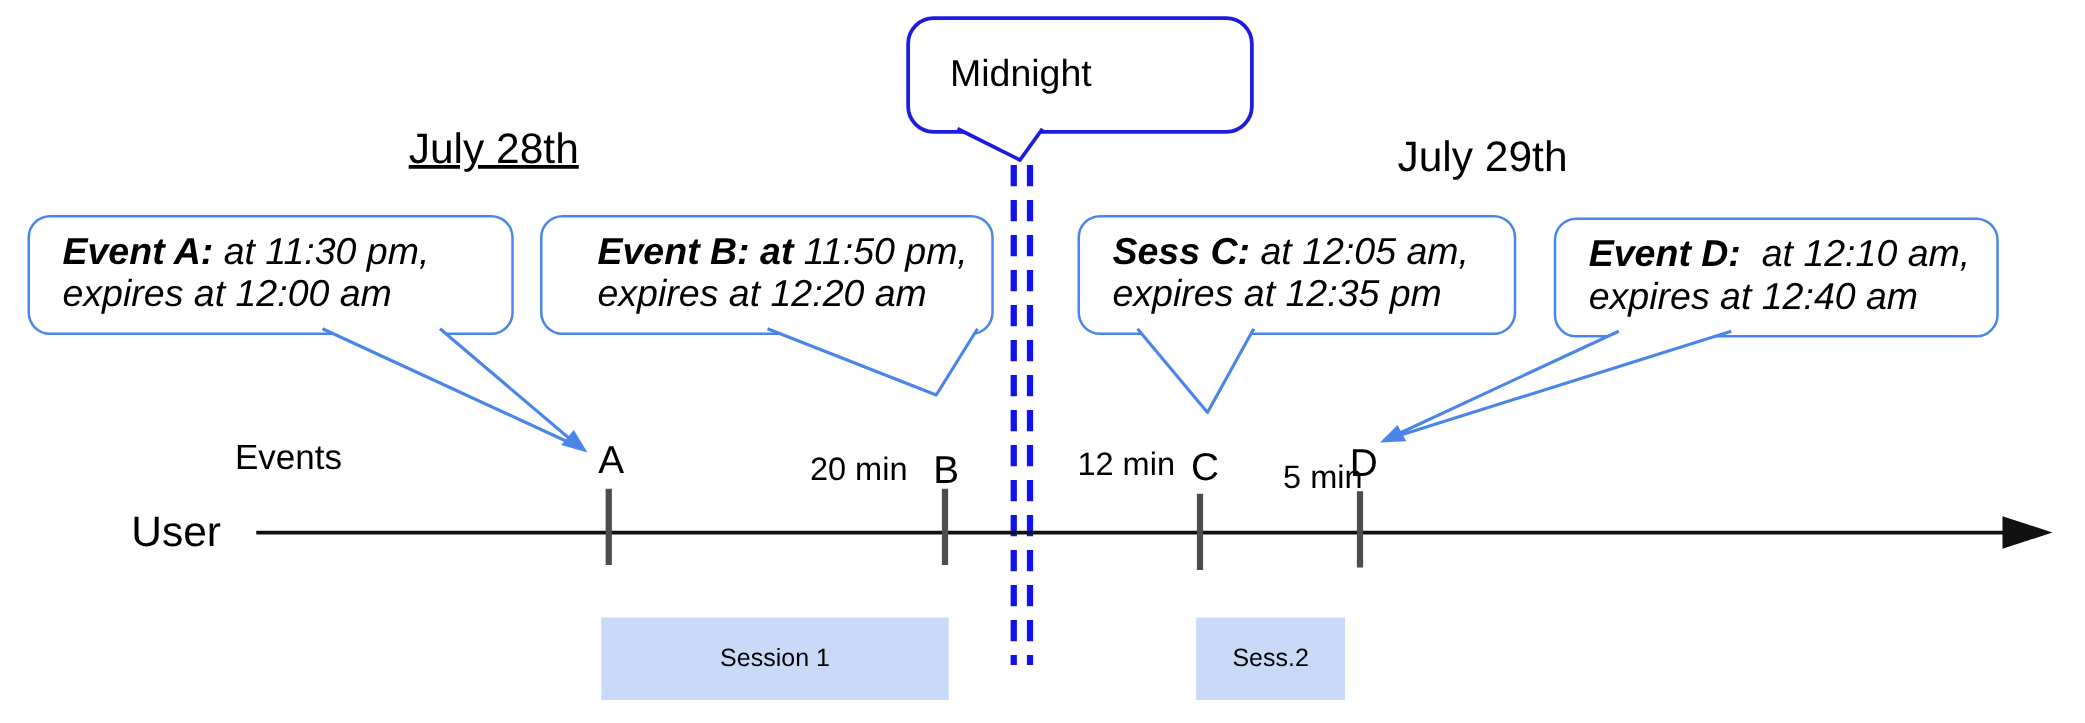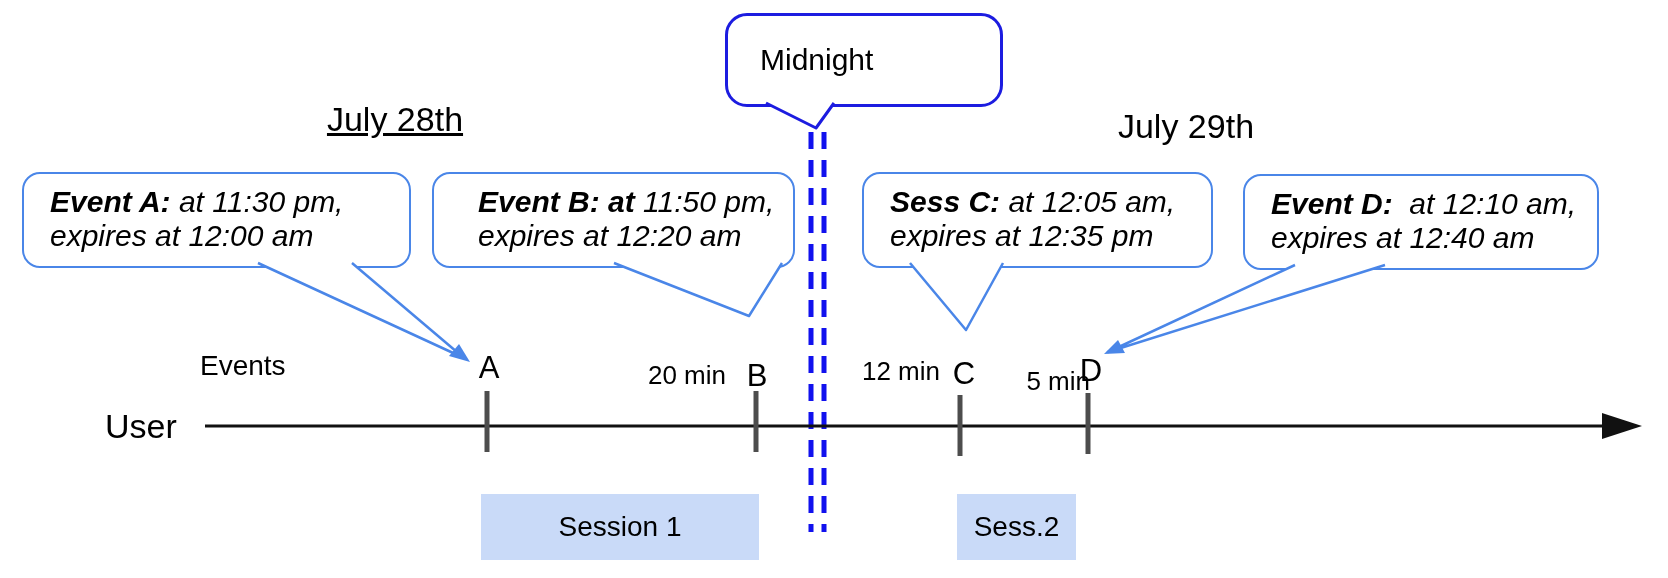--- a/index.html
+++ b/index.html
@@ -17,21 +17,21 @@
   }
   .bubble .b{font-weight:bold;}
   .bubble span{white-space:pre-wrap;}
   .midnight-bubble{
     position:absolute;left:725px;top:13px;width:278px;height:94px;box-sizing:border-box;
     background:#fff;border:3px solid #1c1ce0;border-radius:22px;z-index:0;
     font-size:30px;display:flex;align-items:center;padding-left:32px;
   }
   .session-box{
     position:absolute;top:494px;height:66px;background:#c9daf8;z-index:0;
-    display:flex;align-items:center;justify-content:center;font-size:28px;
+    display:flex;align-items:center;justify-content:center;font-size:20px;
   }
   .tick-label{font-size:31px;width:44px;text-align:center;z-index:2;}
   .interval-label{font-size:26px;width:120px;text-align:right;z-index:2;}
   .axis-label{font-size:28px;}
   .user-label{font-size:34px;}
   svg.overlay{position:absolute;left:0;top:0;z-index:1;pointer-events:none;}
 </style>
 </head>
 <body>
 
@@ -61,21 +61,21 @@
     <span>expires at 12:40 am</span>
   </div>
 
   <div class="session-box" style="left:481px;width:278px;">
     <span>Session 1</span>
   </div>
   <div class="session-box" style="left:957px;width:119px;">
     <span>Sess.2</span>
   </div>
 
-  <div class="abs axis-label" style="left:200px;top:350px;">Events</div>
+  <div class="abs axis-label" style="left:188px;top:350px;">Events</div>
   <div class="abs user-label" style="left:105px;top:407px;">User</div>
 
   <div class="abs tick-label" style="left:467px;top:350px;">A</div>
   <div class="abs tick-label" style="left:735px;top:358px;">B</div>
   <div class="abs tick-label" style="left:942px;top:356px;">C</div>
   <div class="abs tick-label" style="left:1069px;top:353px;">D</div>
 
   <div class="abs interval-label" style="left:606px;top:360px;">20 min</div>
   <div class="abs interval-label" style="left:820px;top:356px;">12 min</div>
   <div class="abs interval-label" style="left:970px;top:366px;">5 min</div>

